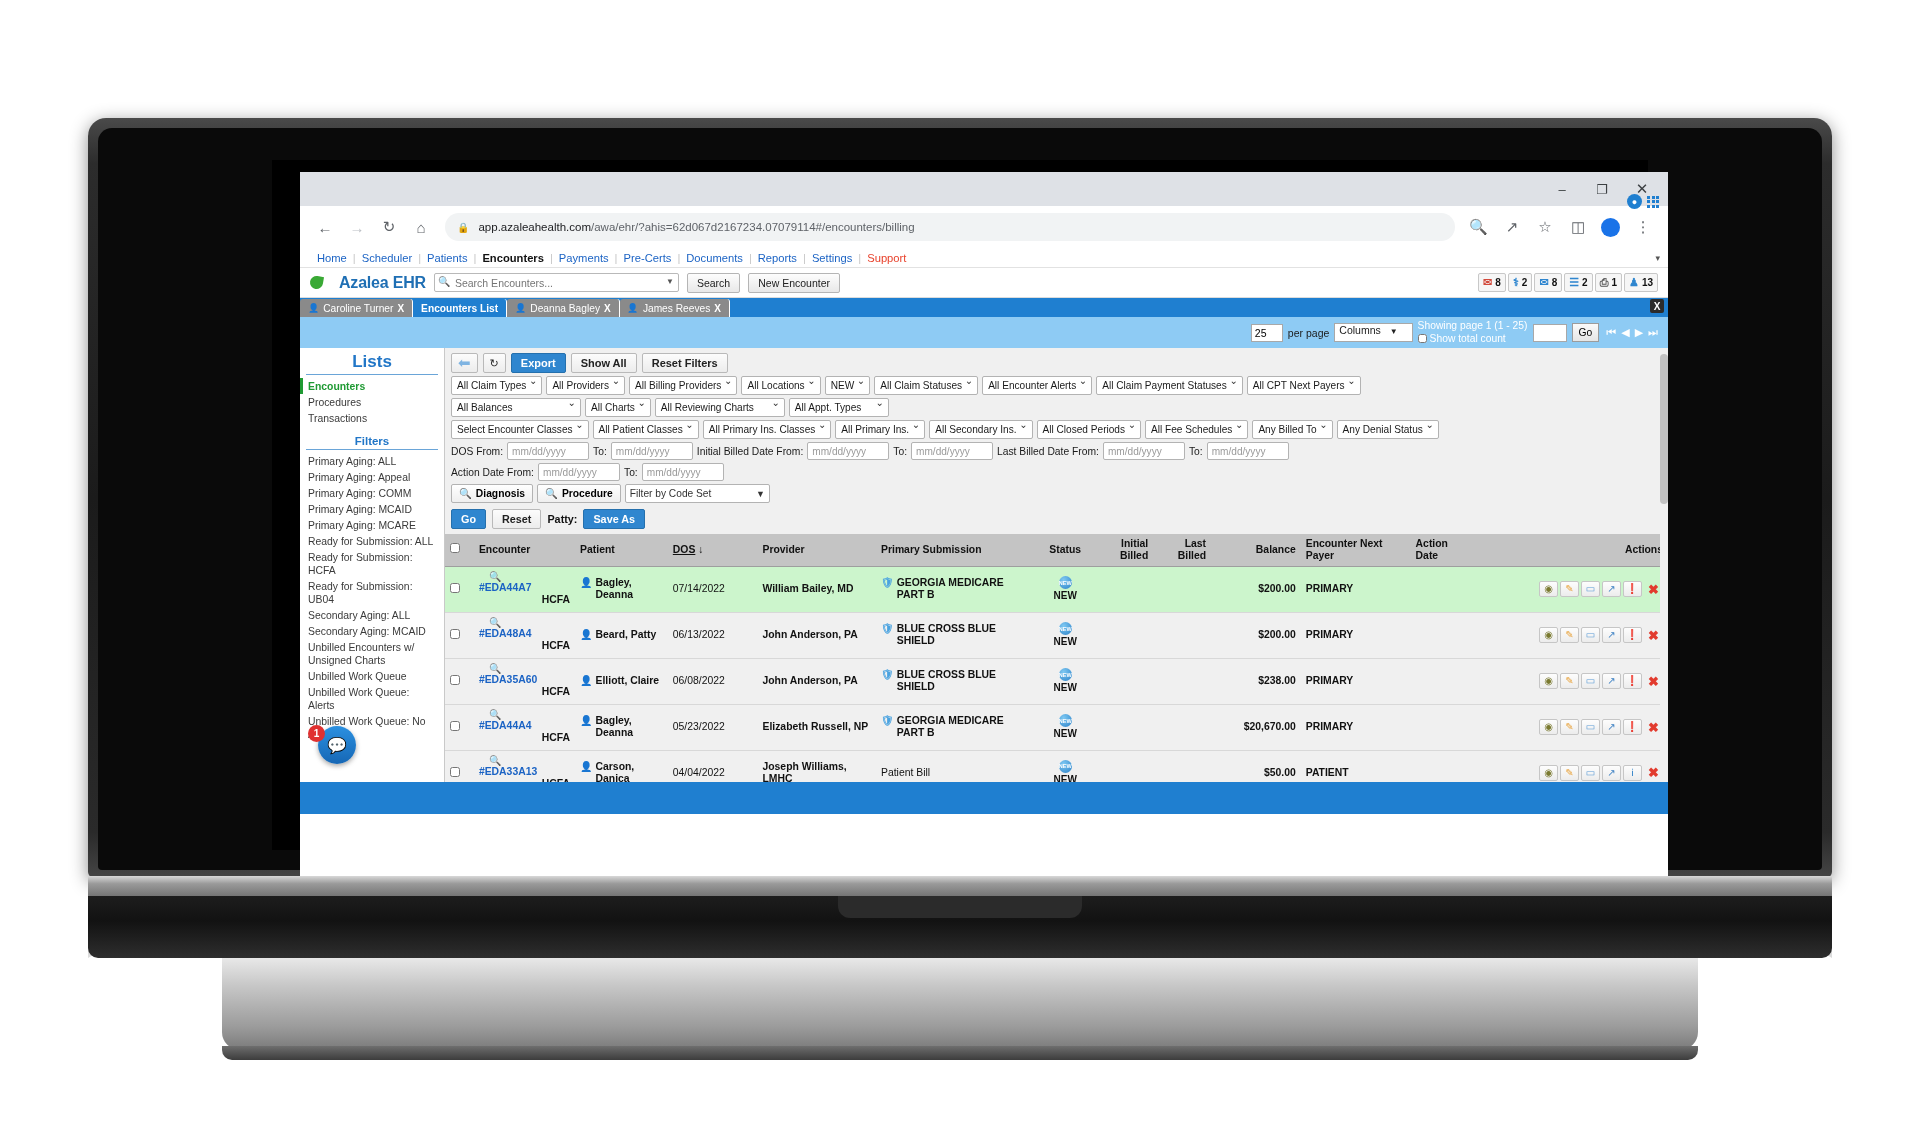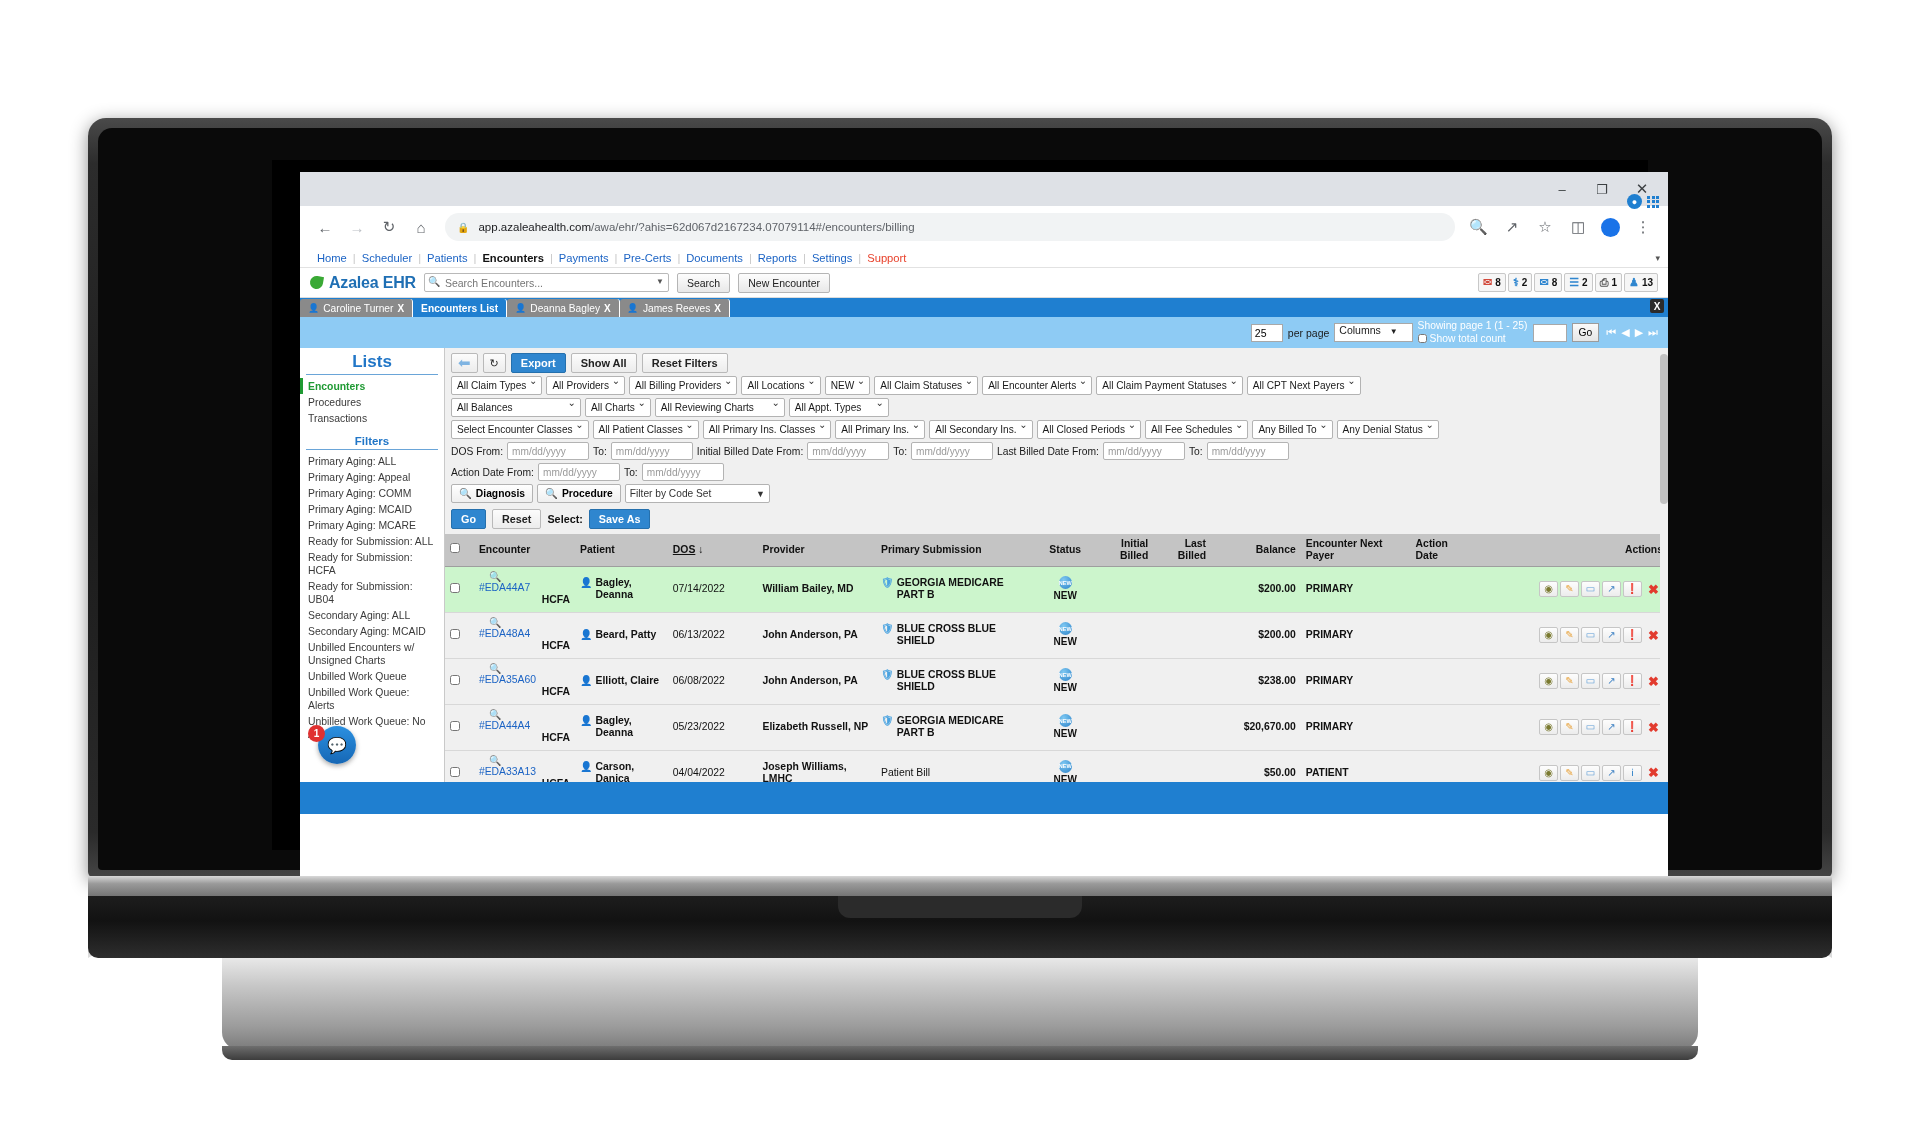--- a/index.html
+++ b/index.html
@@ -88,21 +88,21 @@
     padding:0 11px; font-size:11.2px; background:#fff; border-bottom:1px solid #e2e2e2;
     position:relative;
   }
   .topnav a { color:#1b63c4; text-decoration:none; padding:0 6px; }
   .topnav a.active { color:#111; font-weight:bold; }
   .topnav a.support { color:#e8412b; }
   .topnav .sep { color:#c8c8c8; }
   .topnav .caret { position:absolute; right:8px; color:#555; font-size:9px; }
 
   .brandbar { height:30px; background:#fff; display:flex; align-items:center; padding:0 10px; gap:8px; border-bottom:1px solid #dcdcdc; }
-  .brand { display:flex; align-items:center; gap:6px; }
+  .brand { display:flex; align-items:center; gap:16px; }
   .brand-leaf { width:13px; height:13px; border-radius:50% 0 50% 50%; background:#3aa935; transform:rotate(10deg); }
   .brand-txt { font-size:16px; color:#1f6fb4; font-weight:600; letter-spacing:-.2px; }
   .search-wrap { position:relative; }
   .search-inp {
     width:245px; height:19px; border:1px solid #b9b9b9; border-radius:2px; background:#fff;
     font-size:10.5px; color:#9a9a9a; padding:0 18px 0 20px; outline:none;
     font-family:"Liberation Sans", sans-serif;
   }
   .search-mag { position:absolute; left:4px; top:3px; font-size:10px; color:#2b7fd4; }
   .search-carat { position:absolute; right:5px; top:4px; font-size:8px; color:#555; }
@@ -201,21 +201,21 @@
   
   table.grid { width:100%; border-collapse:collapse; font-size:10.4px; }
   table.grid thead th {
     background:#c4c4c4; color:#111; font-weight:bold; text-align:left;
     padding:4px 5px; border-bottom:1px solid #9e9e9e; vertical-align:middle; line-height:1.15;
   }
   table.grid tbody td { padding:5px 5px; border-bottom:1px solid #d8d8d8; vertical-align:middle; line-height:1.2; color:#111; }
   tr.hl td { background:#ccf5cc; }
   .enc-cell { text-align:left; }
   .enc-mag { font-size:10px; color:#2b7fd4; display:block; line-height:1; margin-left:10px; }
-  .enc-id { color:#1b63c4; font-weight:normal; }
+  .enc-id { color:#1b63c4; font-weight:bold; }
   .enc-form { font-weight:bold; color:#111; display:block; text-align:right; }
   .pat-cell { display:flex; align-items:flex-start; gap:3px; font-weight:bold; }
   .pat-ico { font-size:10px; }
   .ins-cell { display:flex; align-items:flex-start; gap:3px; font-weight:bold; }
   .shield { color:#4aa3e0; font-size:10px; }
   .status-cell { text-align:center; }
   .status-circ { width:13px; height:13px; border-radius:50%; background:radial-gradient(circle at 35% 30%, #7ec8f2, #2b82c9);
                  color:#fff; font-size:5.5px; display:flex; align-items:center; justify-content:center; margin:0 auto 1px; font-weight:bold; }
   .status-txt { font-weight:bold; font-size:10px; }
   .bal { text-align:right; font-weight:bold; }
@@ -508,21 +508,21 @@
                 <span>Procedure</span>
               </div>
               <div class="codeset">
                 <span>Filter by Code Set</span>
                 <span style="font-size:9px;">▼</span>
               </div>
             </div>
             <div class="grow">
               <div class="gbtn primary">Go</div>
               <div class="gbtn plain">Reset</div>
-              <span class="flab">Select:</span>
+              <span class="flab">Patty:</span>
               <div class="gbtn primary">Save As</div>
             </div>
           </div>
 
           <table class="grid">
             <thead>
                 <tr id="thead-row">
                   <th style="width: 16px;"><input type="checkbox" style="width: 10px; height: 10px; margin: 0px;"></th>
                   <th style="width: 70px;">Encounter</th>
                   <th style="width: 62px;">Patient</th>

